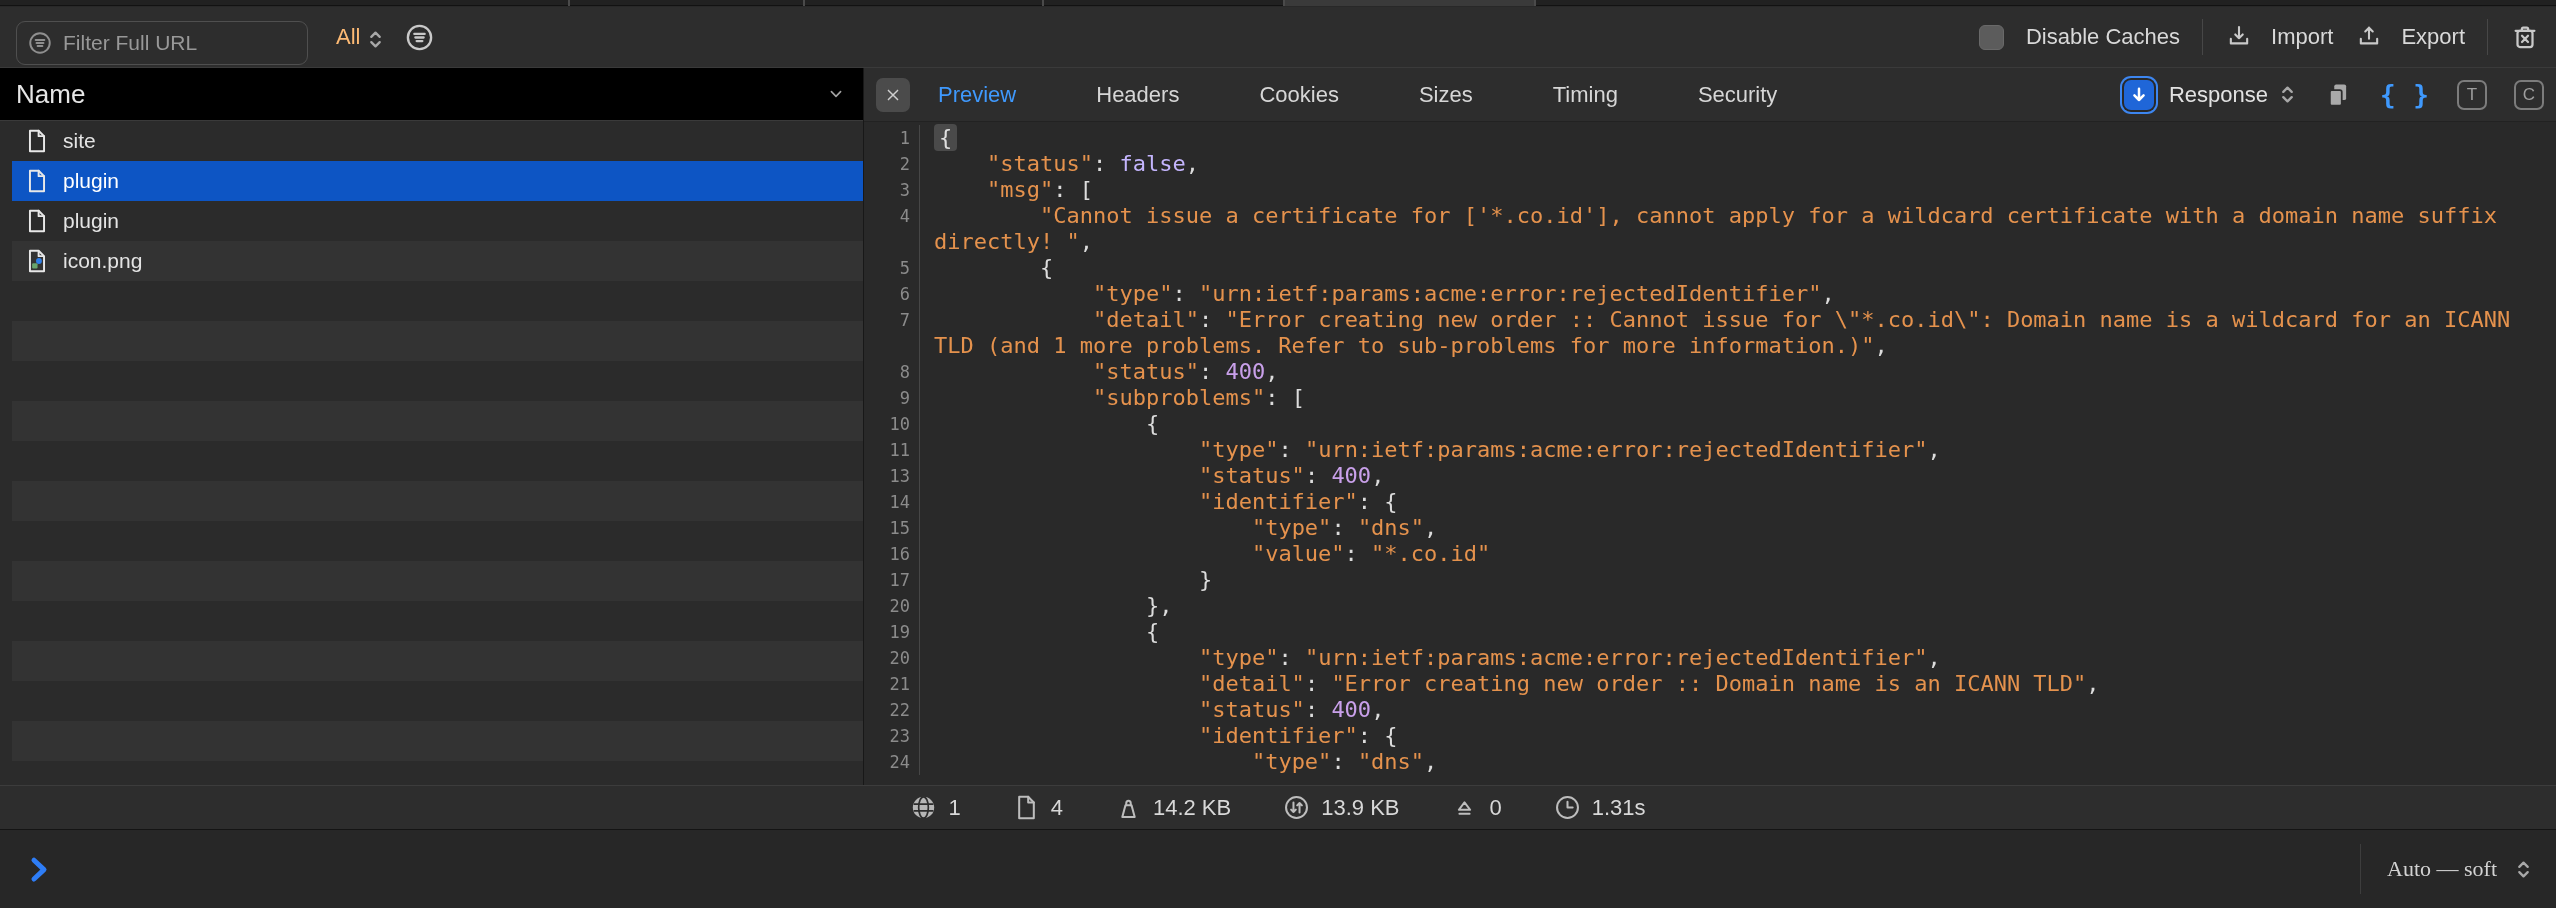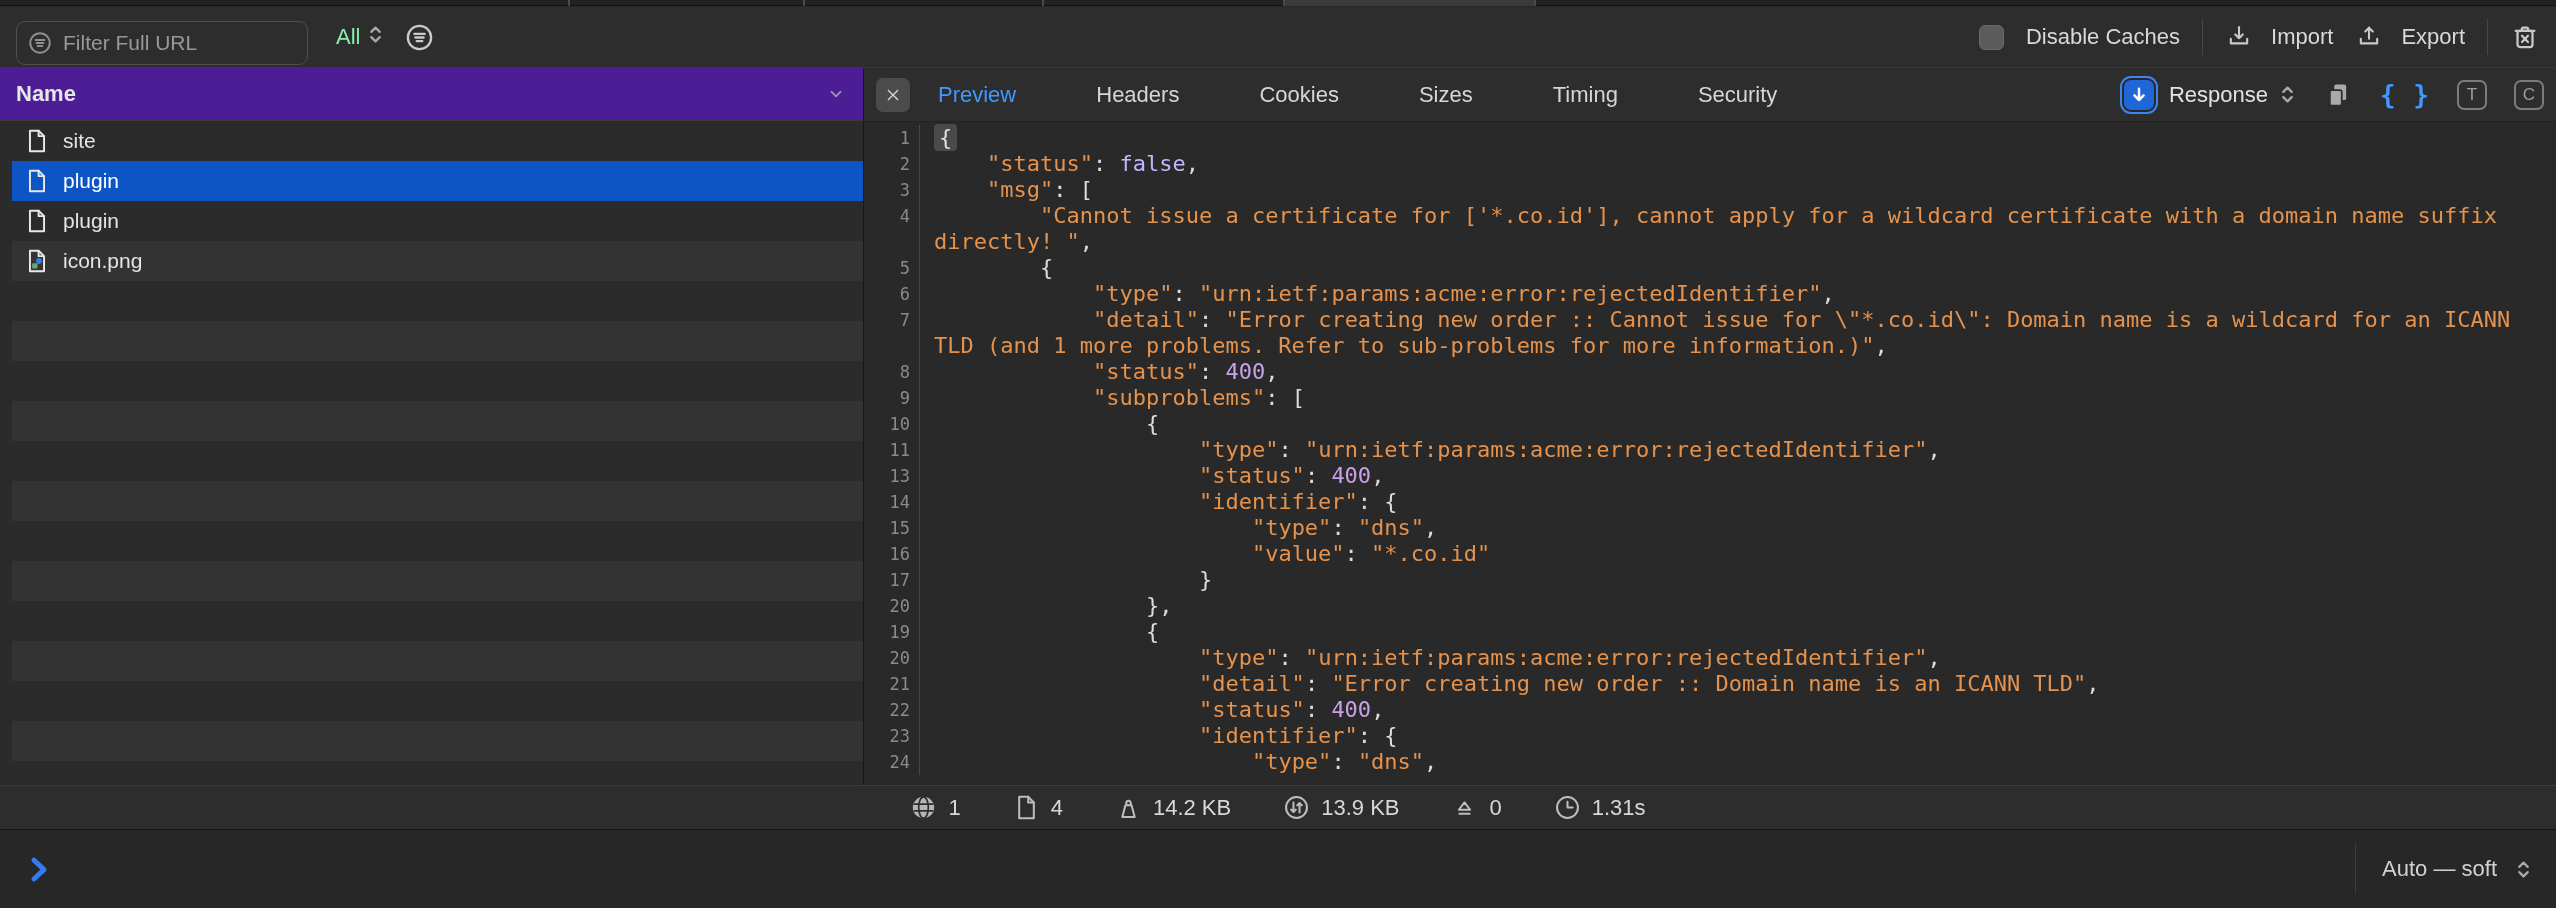--- a/index.html
+++ b/index.html
@@ -13,33 +13,33 @@
   .strip-div{position:absolute;top:0;width:2px;height:6px;background:#4a4a4a;}
 
   
   .toolbar{position:absolute;left:0;top:7px;width:100%;height:61px;background:#2d2d2d;
            border-bottom:1px solid #3a3a3a;box-sizing:border-box;display:flex;align-items:center;padding:0 16px;}
   .filter-box{display:flex;align-items:center;gap:8px;width:292px;height:44px;border:1.5px solid #4f4f4f;
               border-radius:9px;padding:0 10px;box-sizing:border-box;color:#8f8f8f;margin-top:11px;}
   .filter-box input{flex:1;background:transparent;border:none;outline:none;color:#d5d5d5;
                     font-family:"Liberation Sans",sans-serif;font-size:21px;min-width:0;}
   .filter-box input::placeholder{color:#989898;}
-  .scope{margin-left:28px;display:flex;align-items:flex-start;gap:7px;font-size:22px;color:#86efac;}
+  .scope{margin-left:28px;display:flex;align-items:flex-end;gap:7px;font-size:22px;color:#fdba74;}
   .filter-btn{margin-left:20px;color:#c9c9c9;}
   .toolbar-right{margin-left:auto;display:flex;align-items:center;gap:22px;font-size:22px;color:#d9d9d9;}
   .checkbox{width:25px;height:25px;border-radius:6px;background:#5c5c5c;border:1px solid #696969;box-sizing:border-box;}
   .tb-divider{width:1px;height:36px;background:#474747;}
   .tb-btn{display:flex;align-items:center;gap:18px;color:#d9d9d9;}
   .tb-icon{color:#c9c9c9;}
 
   
   .sidebar{position:absolute;left:0;top:68px;width:863px;height:717px;background:#2b2b2b;}
-  .sidebar-header{height:53px;box-sizing:border-box;background:#4c1d95;border-bottom:1px solid #3a3a3a;
+  .sidebar-header{height:53px;box-sizing:border-box;background:#000000;border-bottom:1px solid #3a3a3a;
                   display:flex;align-items:center;justify-content:space-between;padding:0 16px;
-                  font-size:22px;font-weight:700;color:#e6e6e6;}
+                  font-size:26px;font-weight:400;color:#e6e6e6;}
   .sidebar-rows{position:absolute;top:53px;left:0;right:0;bottom:0;overflow:hidden;padding-left:12px;}
   .req-row{height:40px;display:flex;align-items:center;gap:13px;padding:0 12px;font-size:21px;color:#e4e4e4;box-sizing:border-box;}
   .req-row:nth-child(odd){background:#2b2b2b;}
   .req-row:nth-child(even){background:#333333;}
   .req-row.selected{background:#0d55c4;color:#ffffff;}
   .row-icon{color:#e8e8e8;}
   .vdivider{position:absolute;left:863px;top:68px;width:1px;height:717px;background:#181818;}
 
   
   .tabbar{position:absolute;left:864px;top:68px;right:0;height:54px;background:#2d2d2d;border-bottom:1px solid #222222;
@@ -75,21 +75,21 @@
   
   .statusbar{position:absolute;left:0;top:785px;width:100%;height:44px;background:#2d2d2d;border-top:1px solid #3c3c3c;
              box-sizing:border-box;display:flex;align-items:center;justify-content:center;gap:52px;}
   .stat{display:flex;align-items:center;gap:11px;font-size:22px;color:#d8d8d8;}
   .stat-icon{color:#bdbdbd;}
 
   
   .bottombar{position:absolute;left:0;top:829px;width:100%;height:79px;background:#272727;border-top:1px solid #141414;
              box-sizing:border-box;display:flex;align-items:center;padding:0 24px;}
   .prompt-chevron{color:#2e7df6;}
-  .bottom-right{margin-left:auto;display:flex;align-items:center;gap:18px;font-size:22px;color:#d2d2d2;}
+  .bottom-right{margin-left:auto;display:flex;align-items:center;gap:18px;font-size:22px;color:#d2d2d2;font-family:Liberation Serif, serif;}
   .b-divider{width:1px;height:50px;background:#3d3d3d;margin-right:8px;}
 </style>
 </head>
 <body>
 
 <div id="app">
 
   <div class="top-strip">
     <div class="strip-seg" style="left:1284px;width:250px;"></div>
     <div class="strip-div" style="left:568px;"></div>

